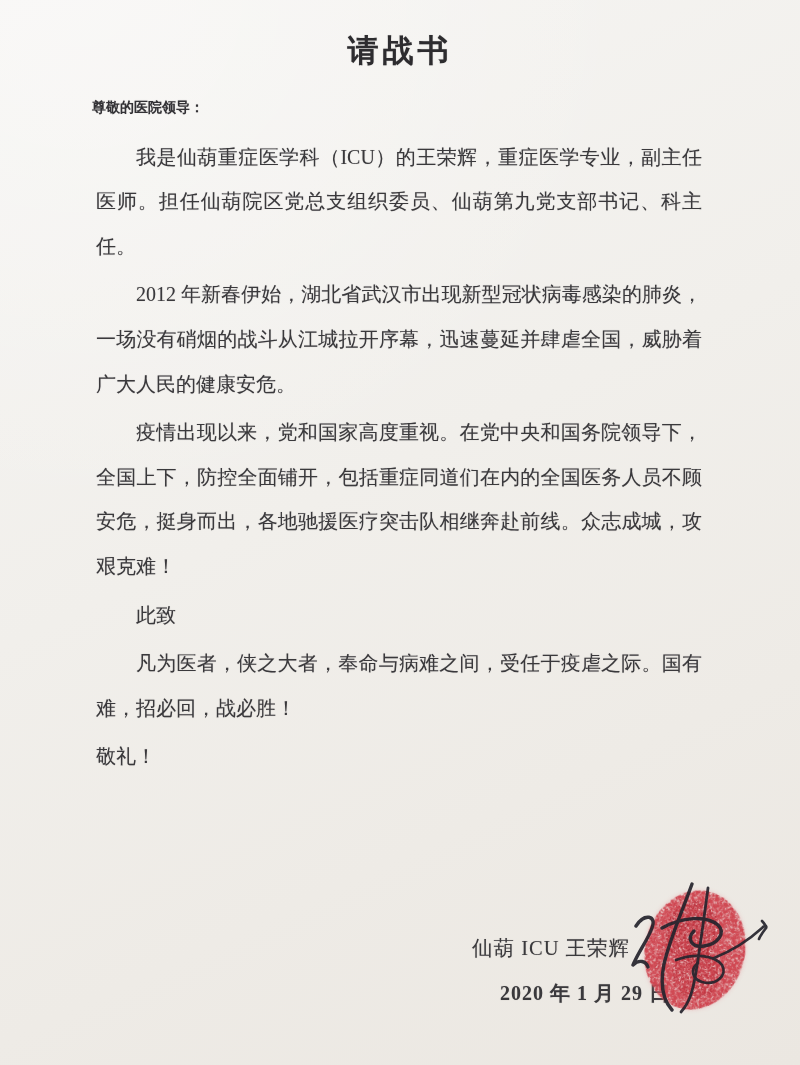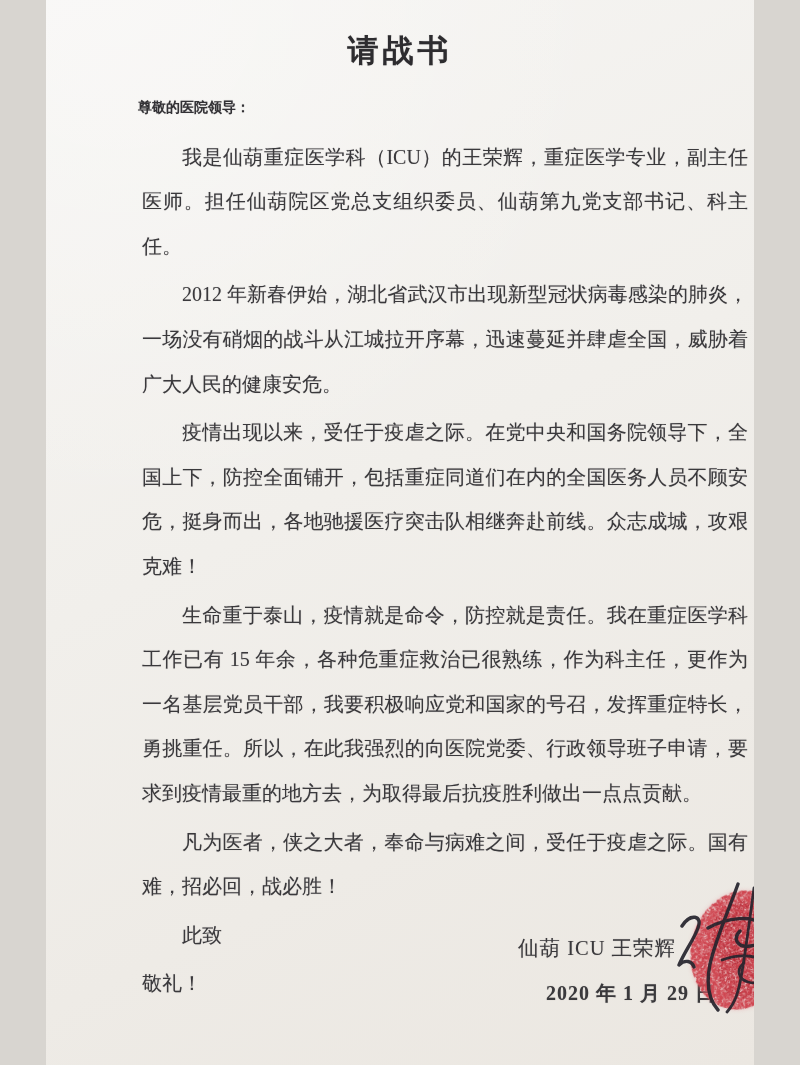--- a/index.html
+++ b/index.html
@@ -1,18 +1,18 @@
 <!DOCTYPE html>
 <html><head>
 <meta charset="utf-8">
 <style>
   html, body { margin: 0; padding: 0; background: #d8d5d0; }
   .page {
     position: relative;
-    width: 708px;
+    width: 800px;
     height: 1065px;
     margin: 0 auto;
     overflow: hidden;
     background:
       radial-gradient(130% 90% at 10% 0%, rgba(255,255,255,0.35) 0%, rgba(255,255,255,0) 55%),
       linear-gradient(155deg, #f6f5f3 0%, #f1efeb 45%, #ebe7e1 100%);
     font-family: "Liberation Serif", "DejaVu Serif", serif;
     color: #3a393c;
   }
   .title {
@@ -70,24 +70,23 @@
 <body>
 
 <div class="page">
 
   <h1 class="title">请战书</h1>
 
   <div class="body-block">
     <p class="salutation">尊敬的医院领导：</p>
     <p class="para">我是仙葫重症医学科（ICU）的王荣辉，重症医学专业，副主任医师。担任仙葫院区党总支组织委员、仙葫第九党支部书记、科主任。</p>
     <p class="para">2012 年新春伊始，湖北省武汉市出现新型冠状病毒感染的肺炎，一场没有硝烟的战斗从江城拉开序幕，迅速蔓延并肆虐全国，威胁着广大人民的健康安危。</p>
-    <p class="para">疫情出现以来，受任于疫虐之际。在党中央和国务院领导下，全国上下，防控全面铺开，包括重症同道们在内的全国医务人员不顾安危，挺身而出，各地驰援医疗突击队相继奔赴前线。众志成城，攻艰克难！</p>
-    <p class="para">生命重于泰山，疫情就是命令，防控就是责任。我在重症医学科工作已有 15 年余，各种危重症救治已很熟练，作为科主任，更作为一名基层党员干部，我要积极响应党和国家的号召，发挥重症特长，勇挑重任。所以，在此我强烈的向医院党委、行政领导班子申请，要求到疫情最重的地方去，为取得最后抗疫胜利做出一点点贡献。</p>
+    <p class="para">疫情出现以来，党和国家高度重视。在党中央和国务院领导下，全国上下，防控全面铺开，包括重症同道们在内的全国医务人员不顾安危，挺身而出，各地驰援医疗突击队相继奔赴前线。众志成城，攻艰克难！</p>
+    <p class="para">此致</p>
     <p class="para">凡为医者，侠之大者，奉命与病难之间，受任于疫虐之际。国有难，招必回，战必胜！</p>
-    <p class="para">此致</p>
     <p class="para flush">敬礼！</p>
   </div>
 
   <div class="sig-name">仙葫 ICU 王荣辉</div>
   <div class="sig-date">2020 年 1 月 29 日</div>
 
   <svg class="stamp-wrap" viewBox="0 0 204 200" aria-hidden="true">
     <defs>
       <filter id="softBlur">
           <feGaussianBlur stdDeviation="2.2"></feGaussianBlur>

